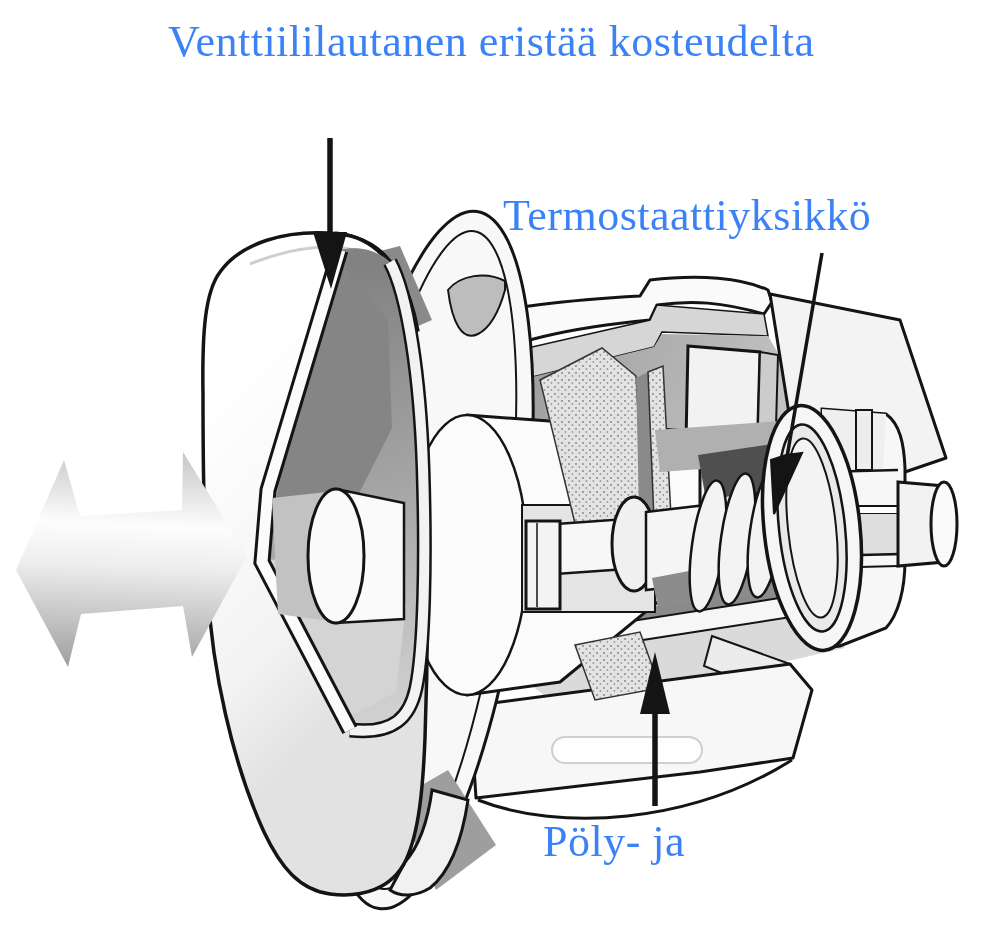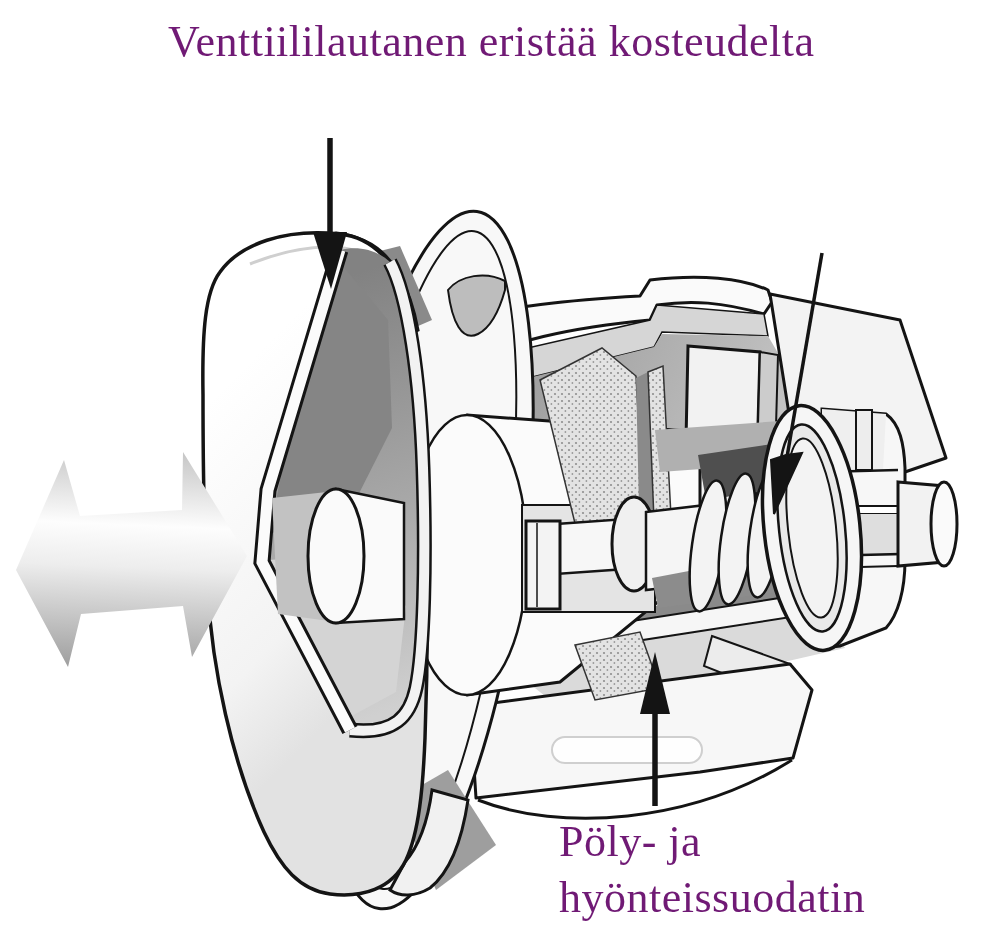--- a/index.html
+++ b/index.html
@@ -1,21 +1,21 @@
 <!DOCTYPE html>
 <html><head>
 <meta charset="utf-8">
 <style>
   html,body{margin:0;padding:0;background:#ffffff;}
   #stage{position:relative;width:1000px;height:935px;background:#ffffff;overflow:hidden;
          font-family:"Liberation Serif","DejaVu Serif",serif;color:#1c1c1c;}
   #art{position:absolute;left:0;top:0;}
-  .lbl{position:absolute;font-size:44px;line-height:64px;letter-spacing:.5px;white-space:nowrap;color:#701a75;}
+  .lbl{position:absolute;font-size:44px;line-height:64px;letter-spacing:.5px;white-space:nowrap;color:#3b82f6;}
   .lbl span{display:block;}
-  #label-filter span{line-height:56px;margin-left:16px;}
+  #label-filter span{line-height:56px;}
 </style>
 </head>
 <body>
 
 <div id="stage">
 
 <svg id="art" width="1000" height="935" viewBox="0 0 1000 935">
   <defs>
     <linearGradient id="gArrow" gradientUnits="userSpaceOnUse" x1="132" y1="445" x2="122" y2="680">
       <stop offset="0" stop-color="#c2c2c2"></stop>
@@ -163,19 +163,21 @@
   <g>
     <line x1="655" y1="712" x2="655" y2="806" stroke="#141414" stroke-width="5.5"></line>
     <path d="M640,714 L670,714 L655,652 Z" fill="#141414"></path>
   </g>
 </svg>
 
   <div class="lbl" id="label-valve-plate" style="left:168px; top:10px;">
     <span>Venttiililautanen eristää kosteudelta</span>
   </div>
 
+  <div class="lbl" id="label-thermostat" style="left:503px; top:184px;">
+    <span>Termostaattiyksikkö</span>
+  </div>
 
   <div class="lbl" id="label-filter" style="left:543px; top:814px;">
     <span>Pöly- ja</span>
-    <span>hyönteissuodatin</span>
   </div>
 
 </div>
 
 </body></html>

